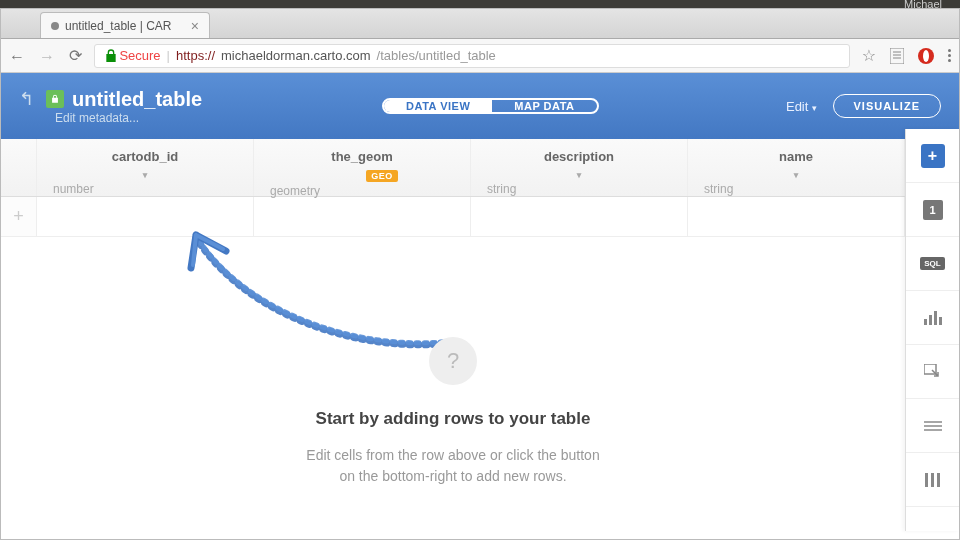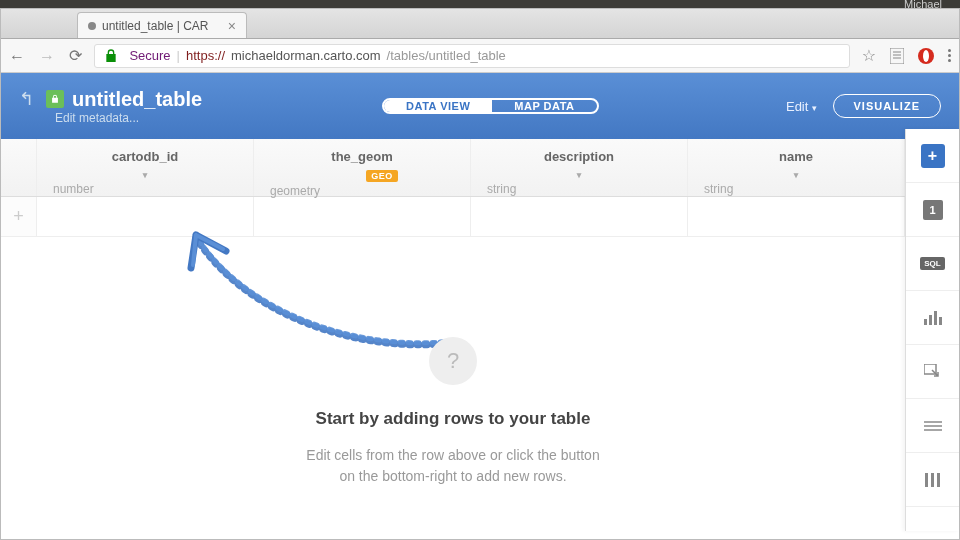--- a/index.html
+++ b/index.html
@@ -1,28 +1,28 @@
 <!DOCTYPE html>
 <html><head>
 <meta charset="utf-8">
 <style>
   * { box-sizing: border-box; margin: 0; padding: 0; }
   body { font-family: -apple-system, BlinkMacSystemFont, "Segoe UI", Helvetica, Arial, sans-serif; background: #e8e8e8; width: 960px; height: 540px; overflow: hidden; position: relative; }
   .desktop-menubar { height: 8px; background: #3c3b37; position: relative; }
   .desktop-user { position: absolute; right: 10px; top: -4px; color: #ccc; font-size: 11px; background: #3c3b37; padding: 2px 8px; border-radius: 2px; }
   .browser-window { background: #fff; height: 532px; border: 1px solid #bbb; position: relative; }
-  .tab-strip { height: 30px; background: linear-gradient(#e4e4e4,#d4d4d4); display: flex; align-items: flex-end; padding-left: 76px; border-bottom: 1px solid #aaa; }
+  .tab-strip { height: 30px; background: linear-gradient(#e4e4e4,#d4d4d4); display: flex; align-items: flex-end; padding-left: 39px; border-bottom: 1px solid #aaa; }
   .tab { background: #f7f7f7; height: 26px; display: flex; align-items: center; padding: 0 10px; border-radius: 4px 4px 0 0; min-width: 170px; font-size: 12px; color: #555; border: 1px solid #bbb; border-bottom: none; gap: 6px; }
   .tab .dot { width: 8px; height: 8px; border-radius: 50%; background: #888; }
   .tab .close { margin-left: auto; color: #888; font-size: 14px; cursor: pointer; }
   .addr-bar { height: 34px; background: #f7f7f7; display: flex; align-items: center; padding: 0 8px; gap: 12px; border-bottom: 1px solid #ccc; }
   .nav-icons { display: flex; gap: 14px; color: #777; }
   .nav-icons span.disabled { color: #bbb; }
   .addr-field { flex: 1; display: flex; align-items: center; font-size: 13px; color: #333; gap: 6px; border: 1px solid #ddd; border-radius: 3px; padding: 3px 8px; background:#fff;}
-  .secure { color: #701a75; display: flex; gap: 10px; font-size: 13px; }
+  .secure { color: #ef4444; display: flex; gap: 0; font-size: 13px; }
   .url-host { color: #555; }
   .url-path { color: #999; }
   .addr-right { display:flex; gap:14px; align-items:center; }
   .app-header { height: 66px; background: linear-gradient(#5a8fd6,#4378c3); display: flex; align-items: center; padding: 0 18px; color: #fff; }
   .app-header-left { display:flex; flex-direction:column; }
   .title-row { display:flex; align-items:center; gap:8px; }
   .back-arrow { color: #cde; font-size: 18px; margin-right:4px; cursor:pointer; }
   .lock-badge { background:#6bbf59; width:18px; height:18px; border-radius:2px; display:flex; align-items:center; justify-content:center; }
   .app-title { font-size: 20px; font-weight: 600; }
   .edit-meta { font-size: 12px; color: #cde; margin-left: 36px; cursor:pointer; }

